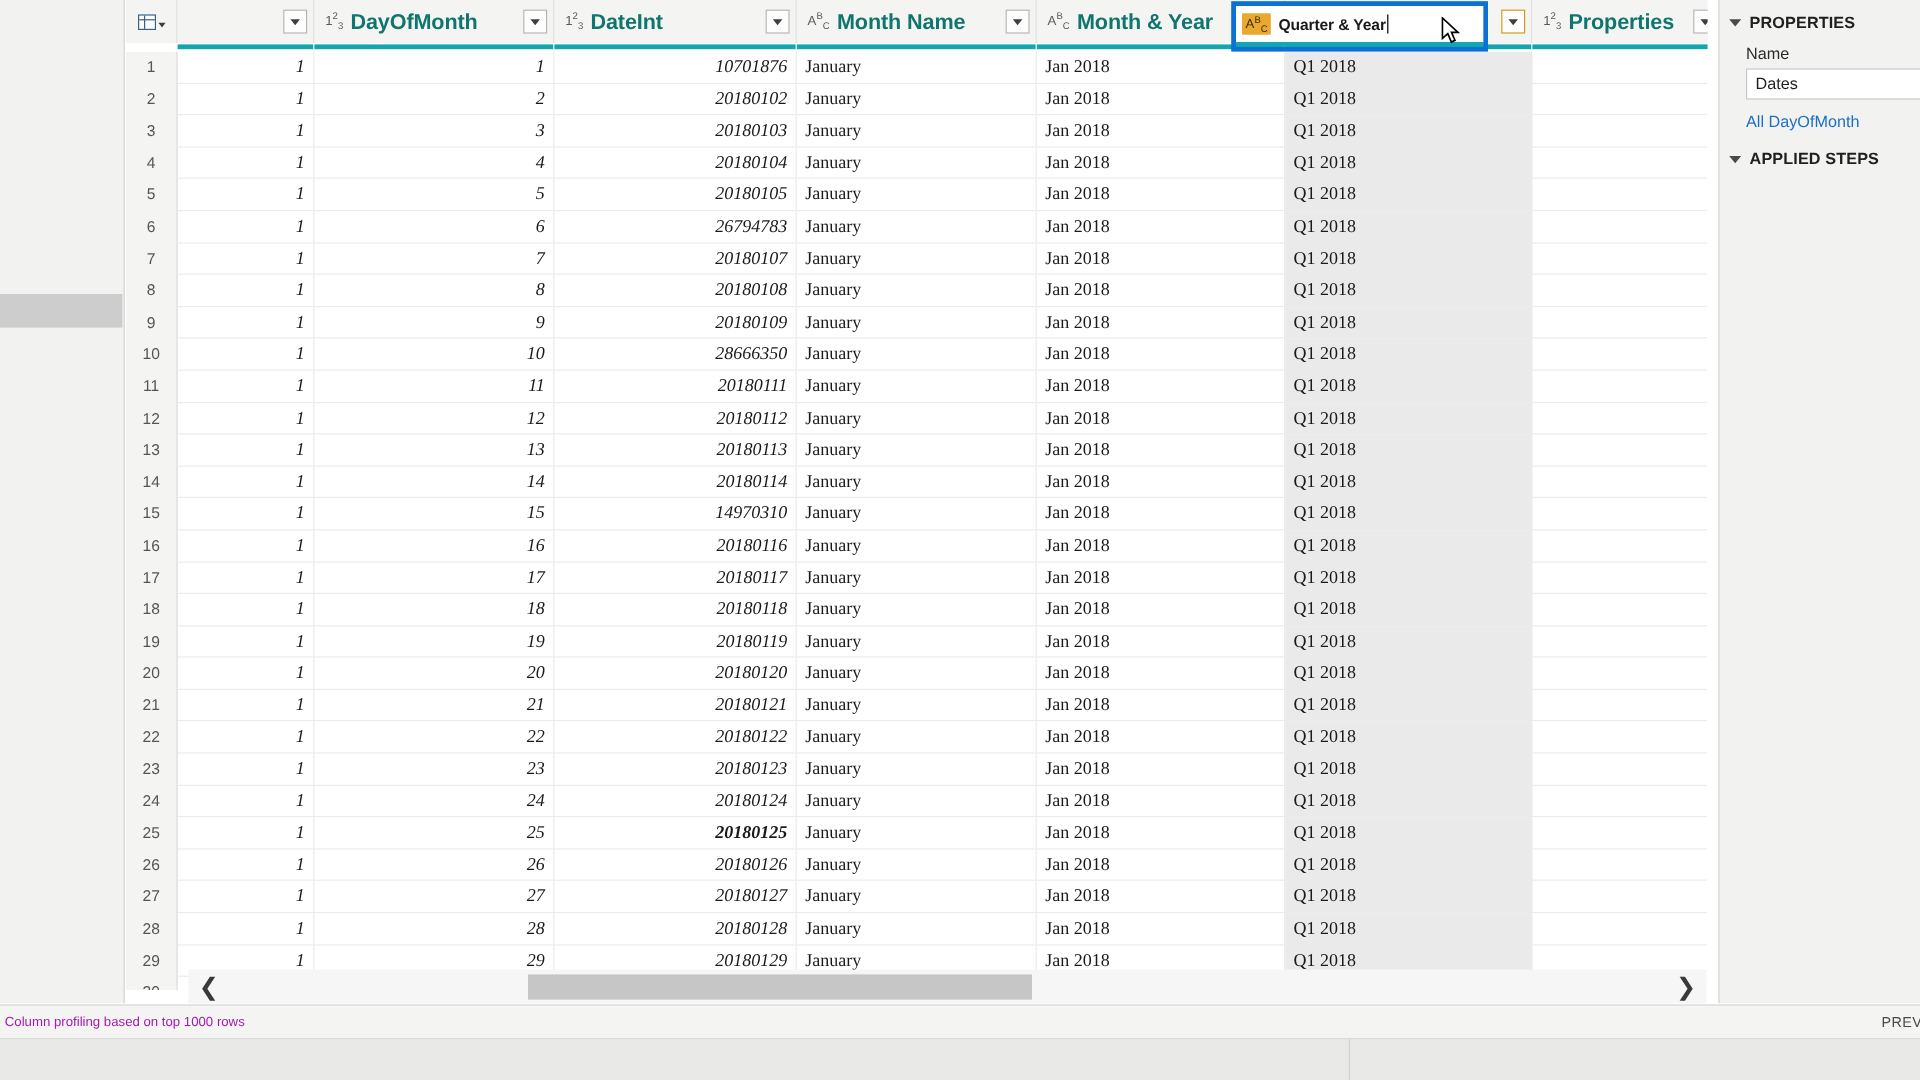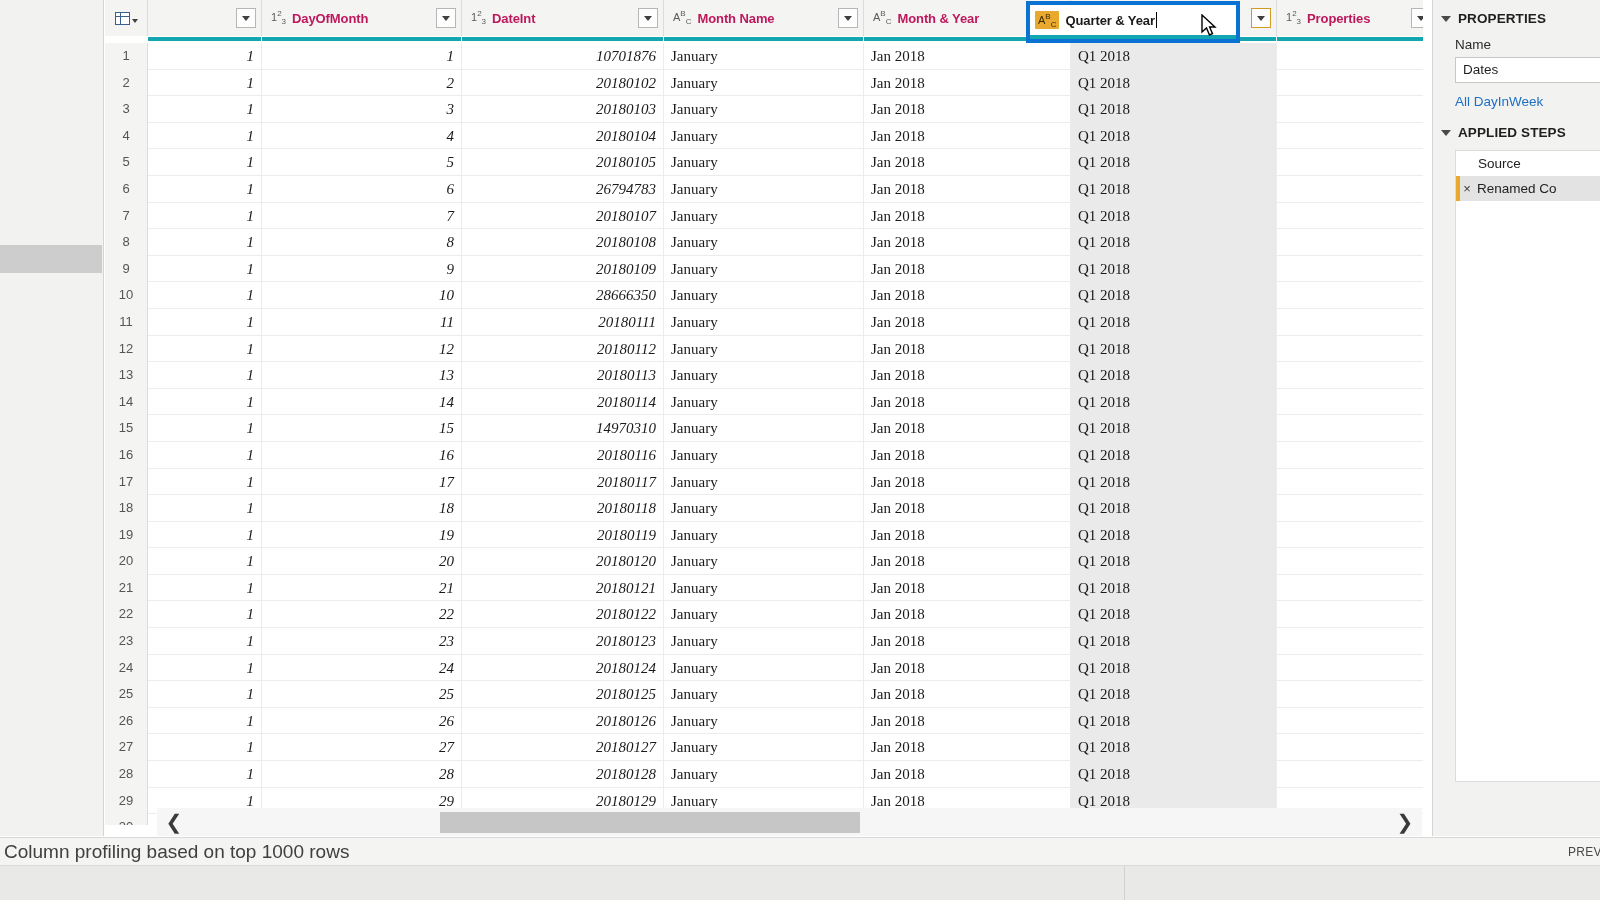--- a/index.html
+++ b/index.html
@@ -49,21 +49,21 @@
     white-space: nowrap; flex: 0 0 auto;
     display: inline-block;
   }
   .type-icon sup { font-size: 8px; vertical-align: super; }
   .type-icon sub { font-size: 8px; vertical-align: sub; }
   .type-icon.boxed {
     background: #e8a92e; color: #3a2c06; padding: 2px 3px 1px 3px;
     border-radius: 1px; margin-left: 5px;
   }
   .hdr-label {
-    font-size: 13px; color: #be185d; font-weight: 600;
+    font-size: 18px; color: #0f766e; font-weight: 600;
     white-space: nowrap; overflow: hidden; flex: 1 1 auto;
     letter-spacing: -0.1px;
   }
   .filter-btn {
     width: 20px; height: 20px; margin-right: 5px; margin-left: auto;
     border: 1px solid #b6b6b6; background: #fdfdfd;
     display: flex; align-items: center; justify-content: center;
     flex: 0 0 auto;
   }
   .filter-btn .caret {
@@ -220,21 +220,21 @@
   }
   #applied-steps-spacer { height: 580px; }
 
   
   #status-bar {
     position: absolute; left: 0; top: 837px; width: 1600px; height: 28px;
     background: #f4f4f3; border-top: 1px solid #d8d8d8;
     display: flex; align-items: center;
   }
   #status-left {
-    font-size: 19px; color: #404040; padding-left: 4px;
+    font-size: 11px; color: #a21caf; padding-left: 4px;
   }
   #status-right {
     margin-left: auto; font-size: 12px; color: #4a4a4a;
     letter-spacing: 0.3px; padding-right: 0; white-space: nowrap;
     overflow: hidden; width: 32px; text-align: left;
   }
   #bottom-fill {
     position: absolute; left: 0; top: 865px; width: 1600px; height: 35px;
     background: #e9e9e8; border-top: 1px solid #dadada;
   }
@@ -575,21 +575,21 @@
           <div class="cell num" style="width: 202px;">20180124</div>
           <div class="cell txt" style="width: 200px;">January</div>
           <div class="cell txt" style="width: 207px;">Jan 2018</div>
           <div class="cell txt selcol" style="width: 206px;">Q1 2018</div>
           <div class="cell num" style="width: 160px;"></div>
         </div>
         <div class="row">
           <div class="cell rownum" style="width: 43px;">25</div>
           <div class="cell num" style="width: 114px;">1</div>
           <div class="cell num" style="width: 200px;">25</div>
-          <div class="cell num" style="width: 202px;">20180125</div>
+          <div class="cell num" style="width: 202px; font-weight: bold;">20180125</div>
           <div class="cell txt" style="width: 200px;">January</div>
           <div class="cell txt" style="width: 207px;">Jan 2018</div>
           <div class="cell txt selcol" style="width: 206px;">Q1 2018</div>
           <div class="cell num" style="width: 160px;"></div>
         </div>
         <div class="row">
           <div class="cell rownum" style="width: 43px;">26</div>
           <div class="cell num" style="width: 114px;">1</div>
           <div class="cell num" style="width: 200px;">26</div>
           <div class="cell num" style="width: 202px;">20180126</div>
@@ -662,37 +662,27 @@
 
   <div id="right-pane">
 
     <div class="pane-section-hdr">
       <span class="tri"></span>
       <span class="pane-section-title">PROPERTIES</span>
     </div>
 
     <div class="pane-field-label">Name</div>
     <div id="name-input">Dates</div>
-    <div id="all-properties-link">All DayInWeek</div>
+    <div id="all-properties-link">All DayOfMonth</div>
 
     <div class="pane-section-hdr" style="padding-top:16px;">
       <span class="tri"></span>
       <span class="pane-section-title">APPLIED STEPS</span>
     </div>
 
-    <div id="applied-steps-list">
-        <div class="step">
-          <span>Source</span>
-        </div>
-        <div class="step selected">
-          <span class="x-icon">×</span>
-          <span>Renamed Co</span>
-        </div>
-        <div id="applied-steps-spacer"></div>
-      </div>
   </div>
 
   <div id="status-bar">
     <div id="status-left">Column profiling based on top 1000 rows</div>
     <div id="status-right">PREVIEW DOWNLOADED</div>
   </div>
   <div id="bottom-fill"></div>
   <div id="bottom-fill-divider"></div>
 
 </div>

